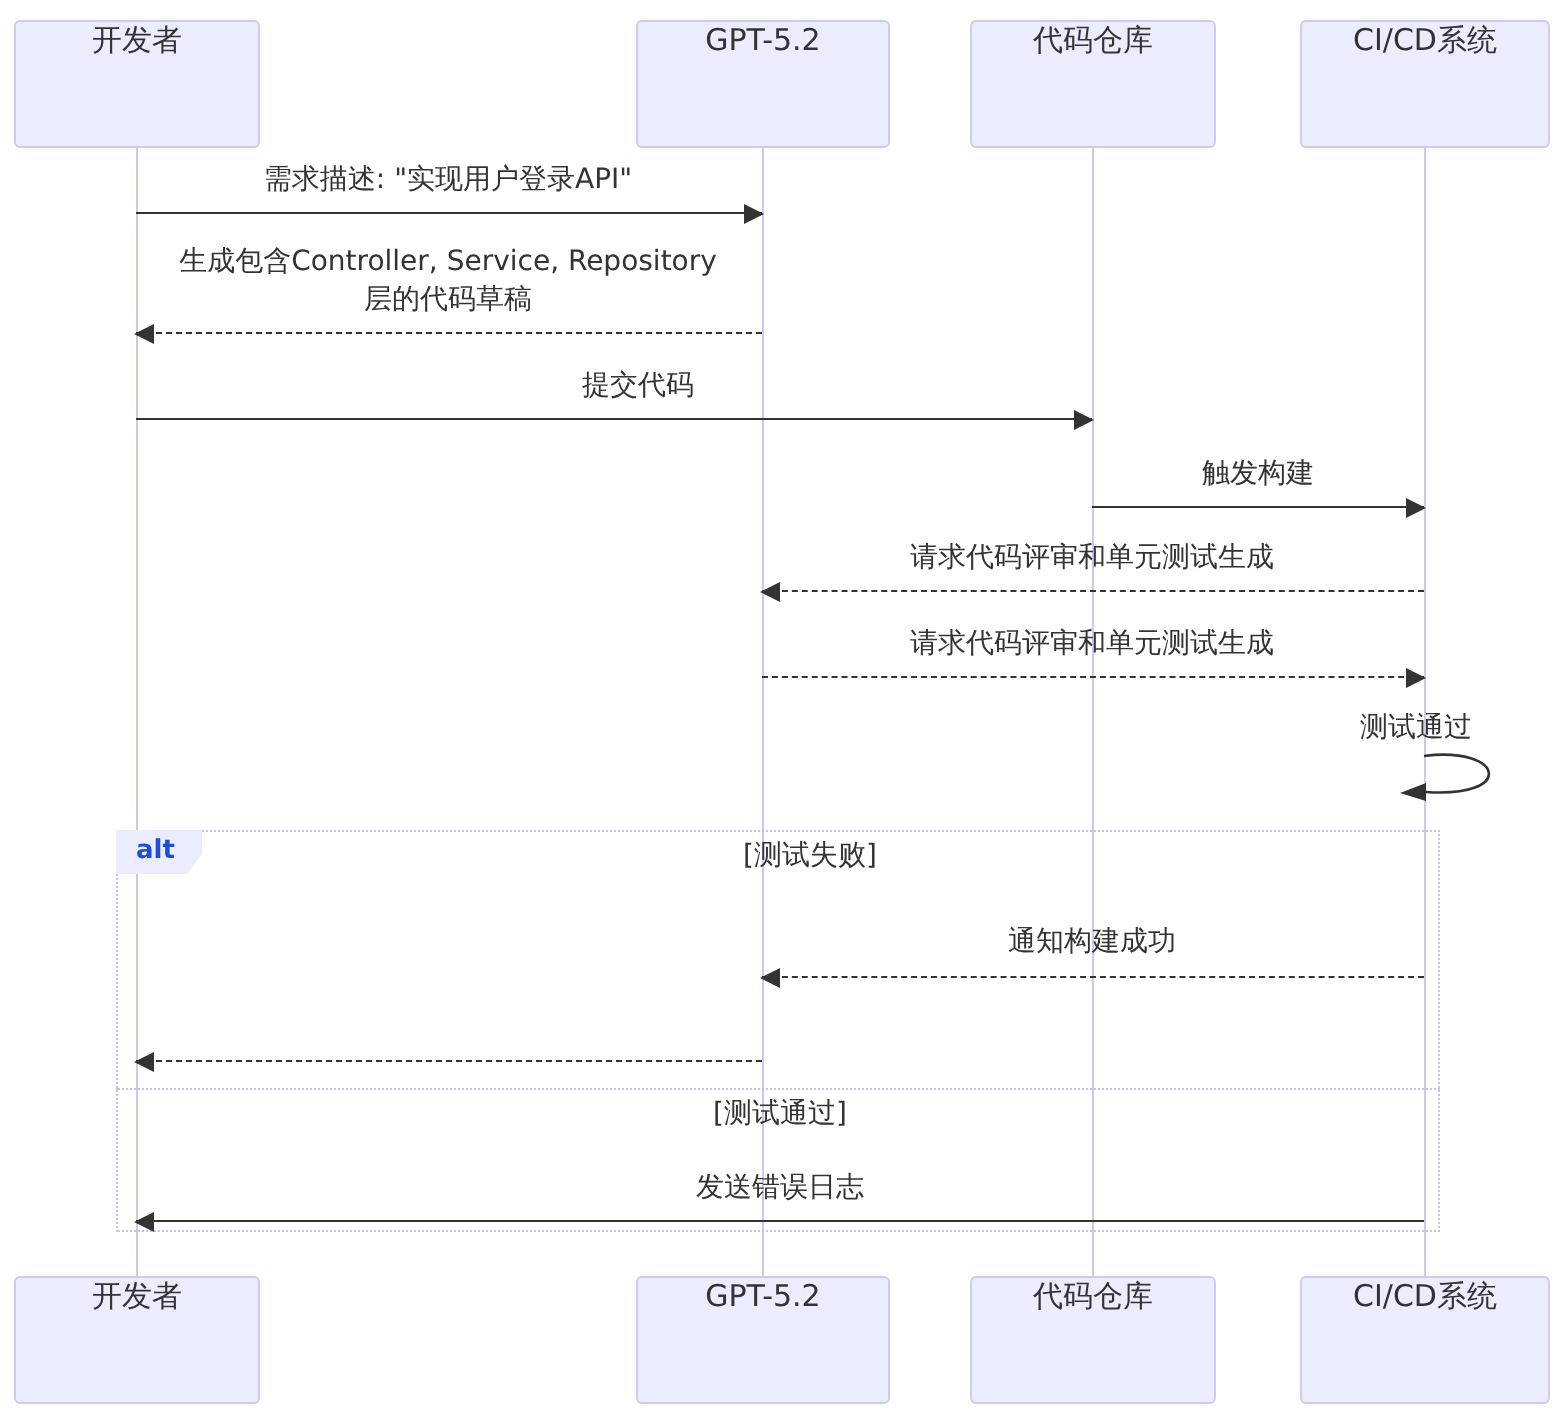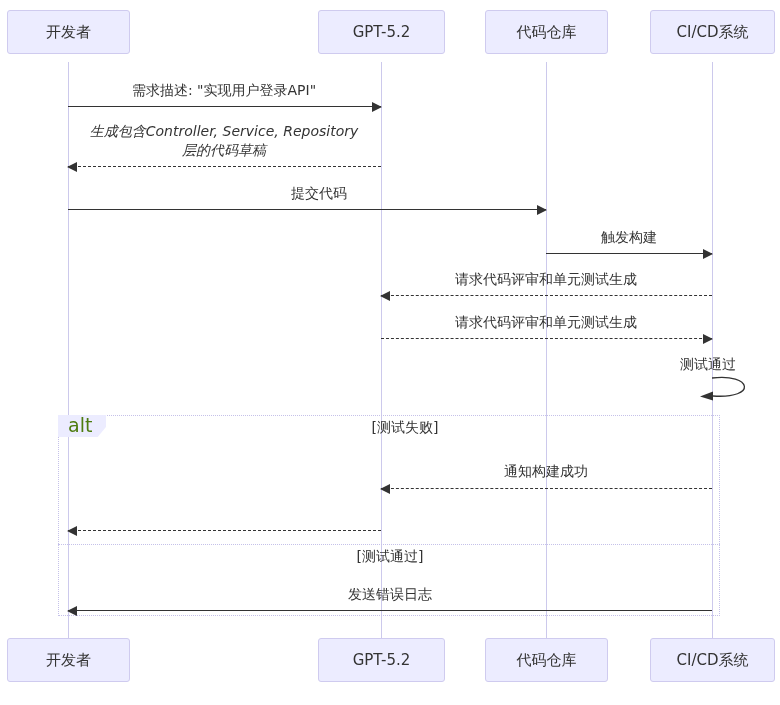--- a/index.html
+++ b/index.html
@@ -5,39 +5,39 @@
   :root{
     --actor-fill:#ECECFF; --actor-border:#CFCBEF; --lifeline:#CCC9EC;
     --frame-border:#C5C1E9; --arrow:#333333; --text:#333333; --label-fill:#ECECFF;
   }
   html,body{margin:0;padding:0;background:#ffffff;}
   body{font-family:"DejaVu Sans","Liberation Sans",sans-serif;color:var(--text);}
   .canvas{position:relative;width:780px;height:705px;background:#ffffff;overflow:hidden;}
 
   .lifeline{position:absolute;top:62px;height:576px;width:0;border-left:1px solid var(--lifeline);}
 
-  .actor{position:absolute;height:44px;background:var(--actor-fill);
+  .actor{position:absolute;height:64px;background:var(--actor-fill);
          border:1px solid var(--actor-border);border-radius:3px;
-         display:flex;align-items:center;justify-content:center;
+         display:flex;justify-content:center;
          font-size:15px;color:var(--text);box-sizing:border-box;}
 
   .mlabel{position:absolute;transform:translateX(-50%);white-space:nowrap;
           font-size:14px;line-height:19px;color:var(--text);text-align:center;}
-  .mlabel.wrap{white-space:normal;width:280px;font-style:italic;}
+  .mlabel.wrap{white-space:normal;width:280px;}
 
   .msg{position:absolute;height:0;border-top:1px solid var(--arrow);}
   .msg.dashed{border-top-style:dashed;}
   .head{position:absolute;width:0;height:0;top:-5px;
         border-top:5px solid transparent;border-bottom:5px solid transparent;}
   .head.right{right:-1px;border-left:10px solid var(--arrow);}
   .head.left{left:-1px;border-right:10px solid var(--arrow);}
 
   .frame{position:absolute;border:1px dotted var(--frame-border);box-sizing:border-box;}
   .frame-tab{position:absolute;background:var(--label-fill);
-             font-size:19px;font-weight:normal;color:#4d7c0f;
+             font-size:13px;font-weight:bold;color:#1d4ed8;
              padding:3px 14px 4px 10px;line-height:15px;
              clip-path:polygon(0 0,100% 0,100% 52%,82% 100%,0 100%);}
   .cond{position:absolute;transform:translateX(-50%);white-space:nowrap;
         font-size:14px;color:var(--text);text-align:center;}
   .divider{position:absolute;height:0;border-top:1px dotted var(--frame-border);}
 
   .selfloop{position:absolute;}
 </style>
 </head>
 <body>

